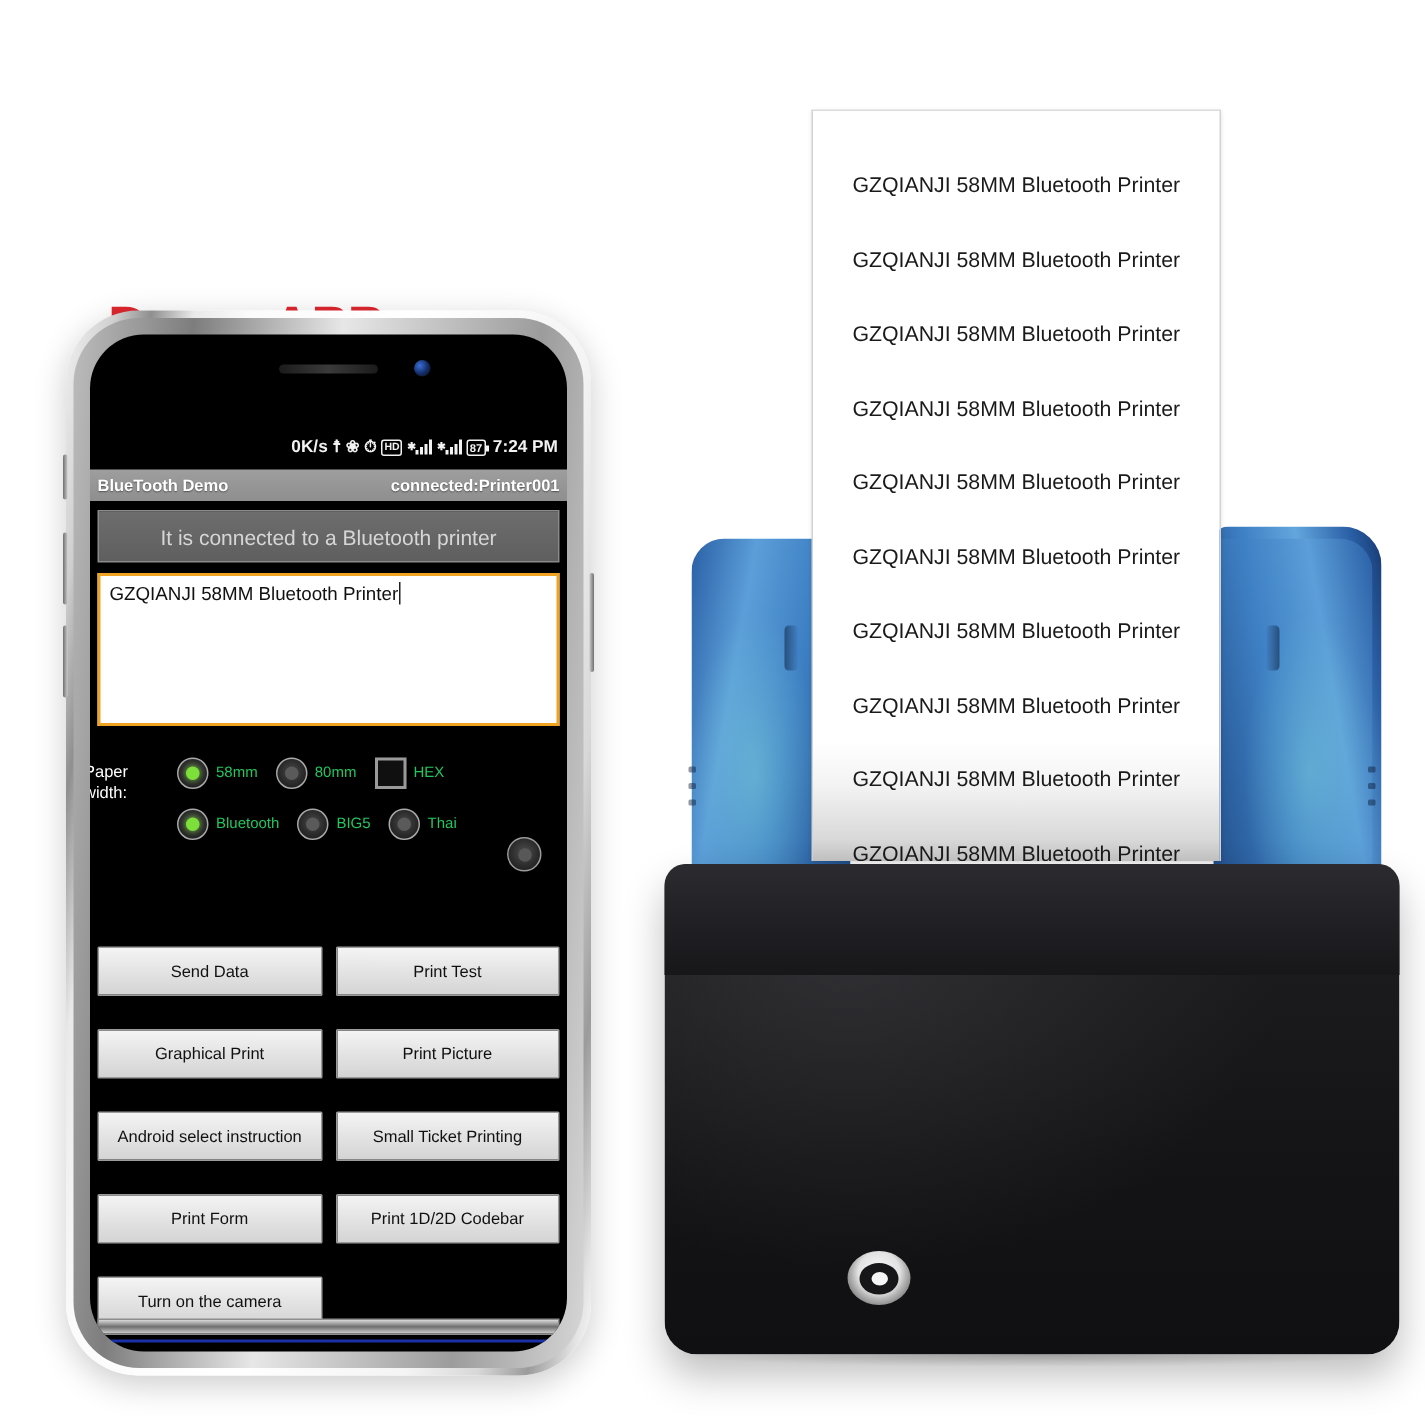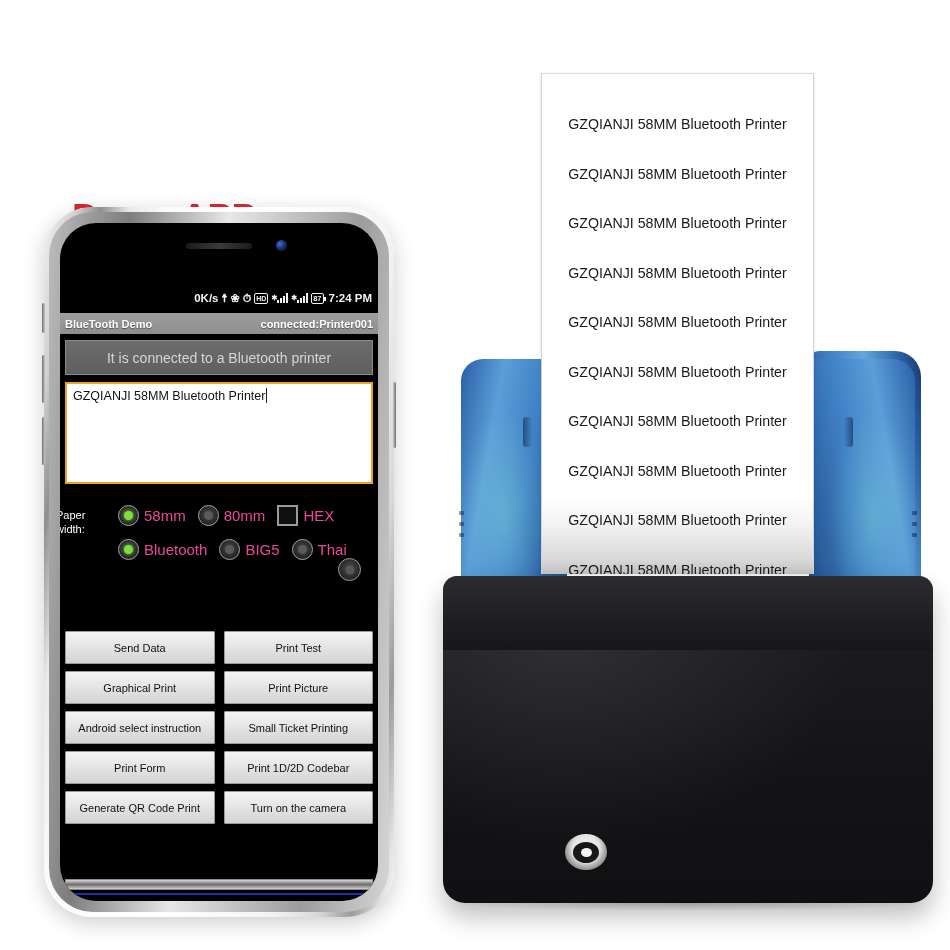--- a/index.html
+++ b/index.html
@@ -140,38 +140,38 @@
   .radio {
     width: 21px; height: 21px; border-radius: 50%;
     background: radial-gradient(circle at 50% 45%, #4a4a4a 0%, #2b2b2b 55%, #151515 100%);
     border: 1.5px solid #a9a9a9;
     display: inline-flex; align-items: center; justify-content: center;
     flex: 0 0 auto;
   }
   .radio .dot { width: 9px; height: 9px; border-radius: 50%; background: #7de03a;
     box-shadow: 0 0 4px rgba(125,224,58,.8); }
   .radio.off .dot { background: #5a5a5a; box-shadow: none; }
-  .opt-label { font-size: 15px; margin: 0 12px 0 5px; color: #ec4899; }
+  .opt-label { font-size: 10px; margin: 0 12px 0 5px; color: #22c55e; }
   .checkbox {
     width: 21px; height: 21px; border: 2px solid #9a9a9a; background: #101010;
     flex: 0 0 auto;
   }
   #extra-radio {
     position: absolute; right: 17px; top: 63px;
     width: 23px; height: 23px; border-radius: 50%;
     background: radial-gradient(circle at 50% 45%, #4f4f4f 0%, #2d2d2d 55%, #161616 100%);
     border: 1.5px solid #9c9c9c;
   }
   #extra-radio .dot { position:absolute; left:50%; top:50%; transform:translate(-50%,-50%);
     width: 9px; height: 9px; border-radius:50%; background:#585858; }
 
   
   #btn-grid {
     position: absolute; left: 5px; right: 5px; top: 408px;
-    display: grid; grid-template-columns: 1fr 1fr; gap: 7px 9px;
+    display: grid; grid-template-columns: 1fr 1fr; gap: 22px 9px;
   }
   .app-btn {
     height: 33px;
     background: linear-gradient(180deg,#f4f4f4,#e2e2e2 55%,#d4d4d4);
     border: 1px solid #9b9b9b;
     border-radius: 1px;
     color: #111; font-size: 11px;
     display: flex; align-items: center; justify-content: center;
     text-align: center;
     white-space: nowrap;
@@ -389,21 +389,20 @@
 
         <div id="btn-grid">
           <div class="app-btn">Send Data</div>
           <div class="app-btn">Print Test</div>
           <div class="app-btn">Graphical Print</div>
           <div class="app-btn">Print Picture</div>
           <div class="app-btn">Android select instruction</div>
           <div class="app-btn">Small Ticket Printing</div>
           <div class="app-btn">Print Form</div>
           <div class="app-btn">Print 1D/2D Codebar</div>
-          <div class="app-btn">Generate QR Code Print</div>
           <div class="app-btn">Turn on the camera</div>
         </div>
 
         <div id="bottom-bar"></div>
         <div id="bottom-line"></div>
 
       </div>
     </div>
   </div>
 

